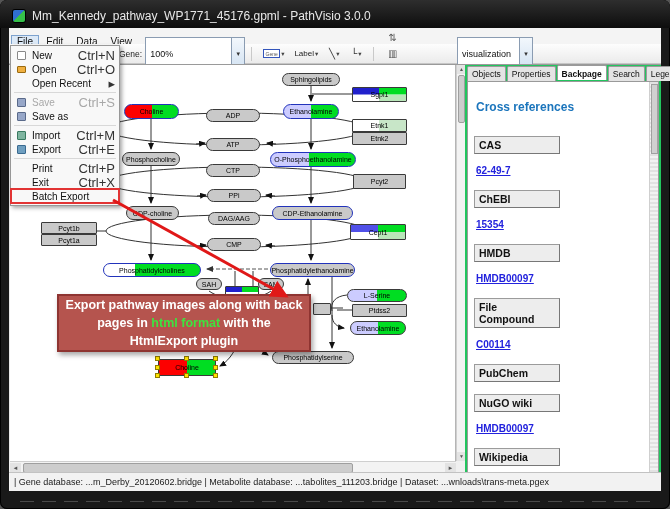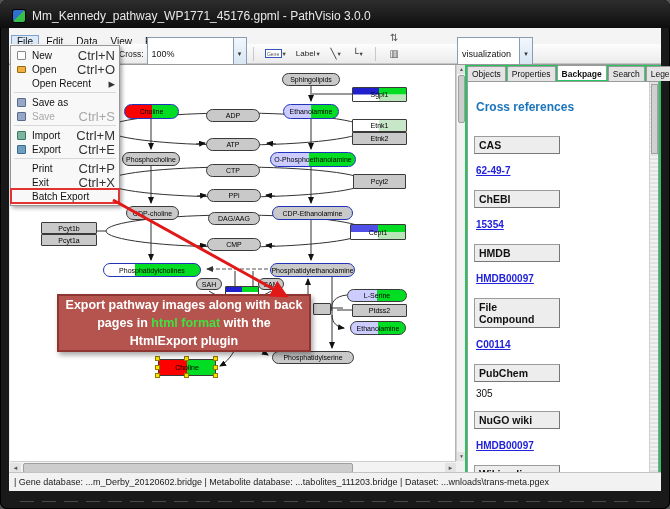--- a/index.html
+++ b/index.html
@@ -102,21 +102,21 @@
     <div class="menubar">
         <span class="menu-item active">File</span>
         <span class="menu-item">Edit</span>
         <span class="menu-item">Data</span>
         <span class="menu-item">View</span>
         <span class="menu-item">Plugins</span>
         <span class="menu-item">Help</span>
       </div>
 
     <div class="toolbar">
-      <span class="zoom-lbl">Cross:</span>
+      <span class="zoom-lbl">Gene:</span>
       <div class="combo zoom">
         <span class="val">100%</span>
         <span class="drop">▾</span>
       </div>
       <span class="tsep"></span>
       <div class="tool-btn">
         <span class="gene-glyph">Gene</span>
         <span class="car">▾</span>
       </div>
       <div class="tool-btn">
@@ -320,21 +320,20 @@
           </div>
         <div class="side-panel">
           <div class="xref-heading">Cross references</div>
           <div id="xref-sections">
               <div class="xsec"><div class="xhead">CAS</div><a class="xlink" href="#">62-49-7</a></div>
               <div class="xsec"><div class="xhead">ChEBI</div><a class="xlink" href="#">15354</a></div>
               <div class="xsec"><div class="xhead">HMDB</div><a class="xlink" href="#">HMDB00097</a></div>
               <div class="xsec"><div class="xhead">File Compound</div><a class="xlink" href="#">C00114</a></div>
               <div class="xsec">
                 <div class="xhead">PubChem</div>
-                <div class="xval">305</div>
               </div>
               <div class="xsec"><div class="xhead">NuGO wiki</div><a class="xlink" href="#">HMDB00097</a></div>
               <div class="xsec">
                 <div class="xhead">Wikipedia</div>
               </div>
             </div>
 
         </div>
         <div class="side-scroll">
           <span class="thumb"></span>
@@ -363,33 +362,33 @@
         </span>
         <span class="fm-label">Open</span>
         <span class="fm-short">Ctrl+O</span>
       </div>
       <div class="fm-row">
         <span class="fm-ic"></span>
         <span class="fm-label">Open Recent</span>
         <span class="fm-short">▸</span>
       </div>
       <div class="fm-sep"></div>
+      <div class="fm-row disabled">
+        <span class="fm-ic ic-save-icon">
+          <span></span>
+        </span>
+        <span class="fm-label">Save</span>
+        <span class="fm-short">Ctrl+S</span>
+      </div>
       <div class="fm-row">
         <span class="fm-ic ic-save-as-icon">
           <span></span>
         </span>
         <span class="fm-label">Save as</span>
         <span class="fm-short"></span>
-      </div>
-      <div class="fm-row disabled">
-        <span class="fm-ic ic-save-icon">
-          <span></span>
-        </span>
-        <span class="fm-label">Save</span>
-        <span class="fm-short">Ctrl+S</span>
       </div>
       <div class="fm-sep"></div>
       <div class="fm-row">
         <span class="fm-ic ic-import-icon">
           <span></span>
         </span>
         <span class="fm-label">Import</span>
         <span class="fm-short">Ctrl+M</span>
       </div>
       <div class="fm-row">

